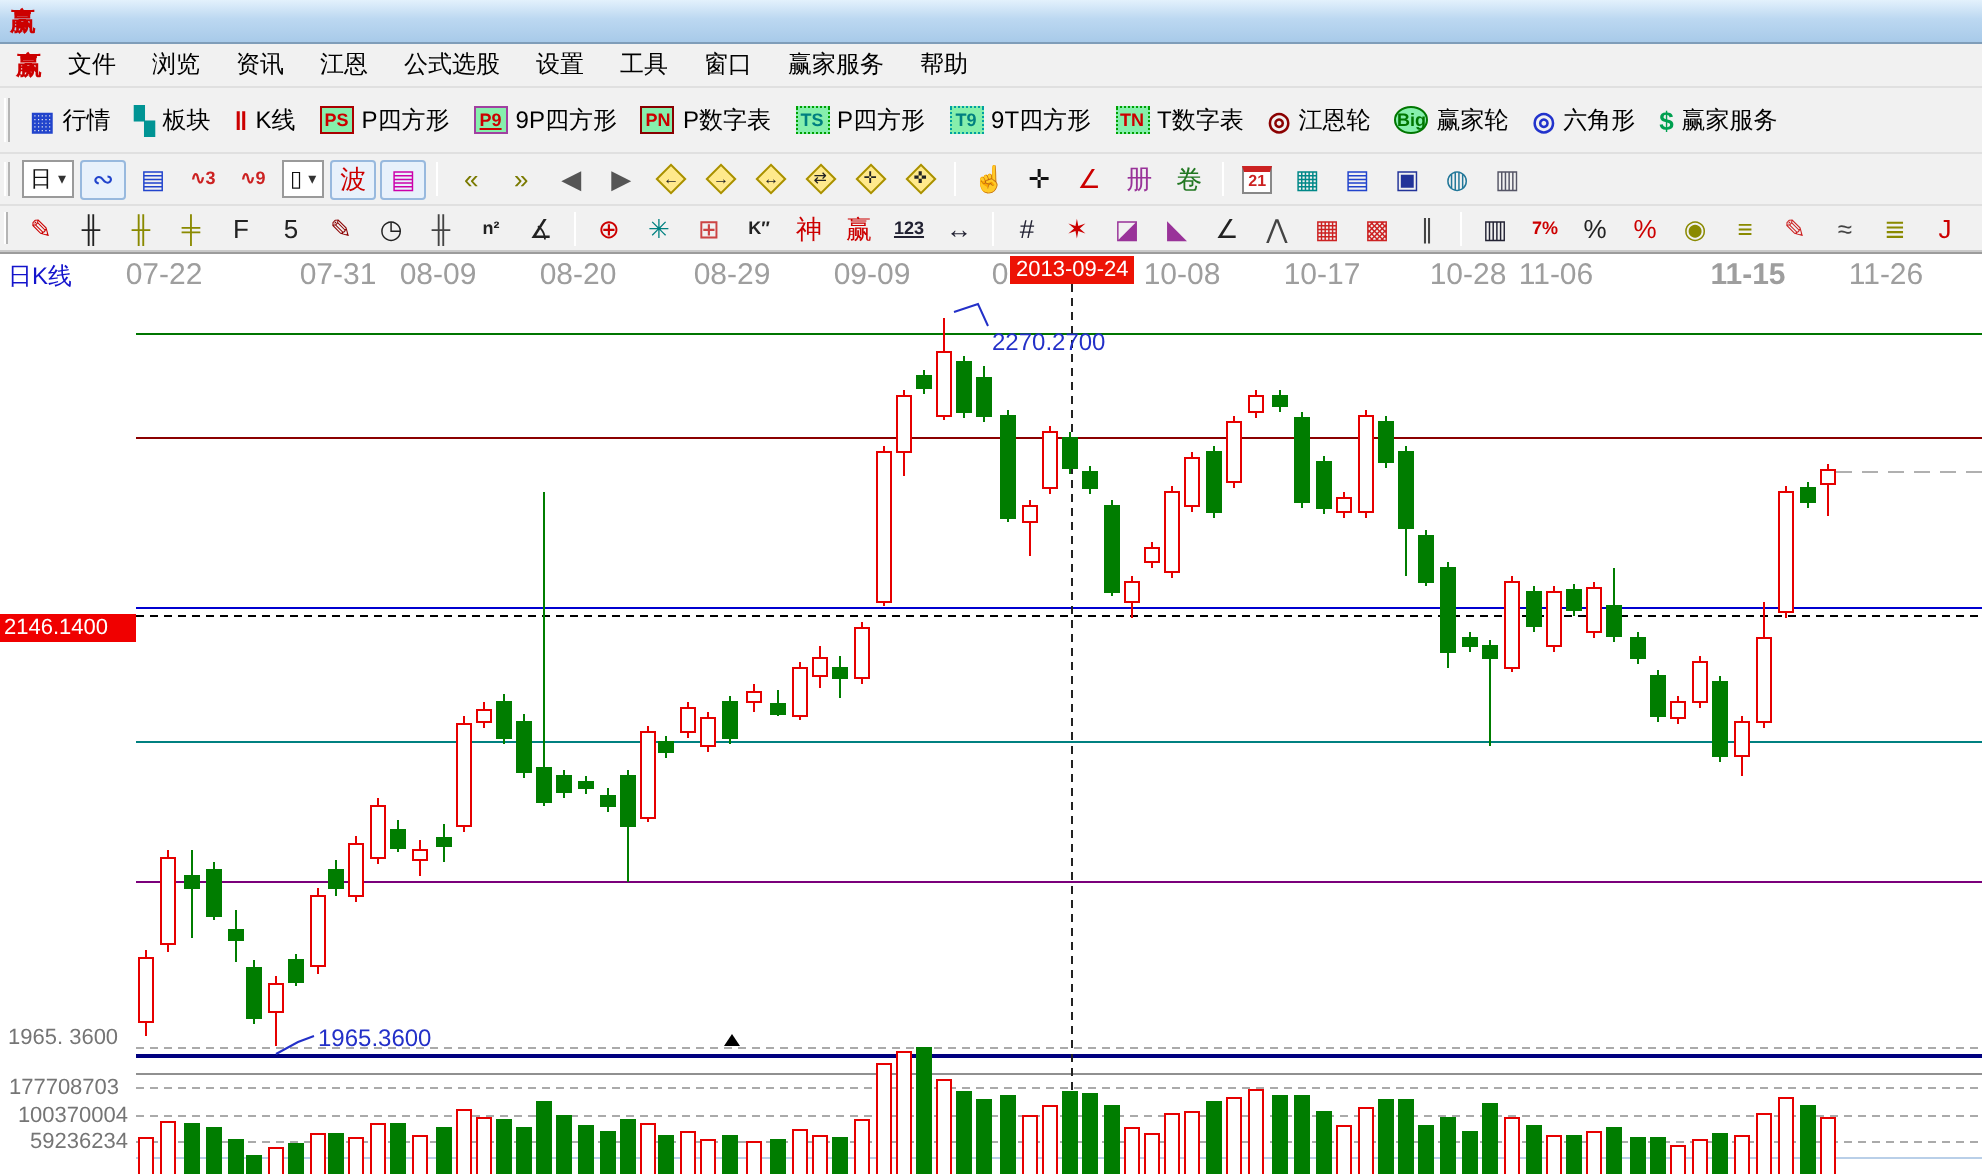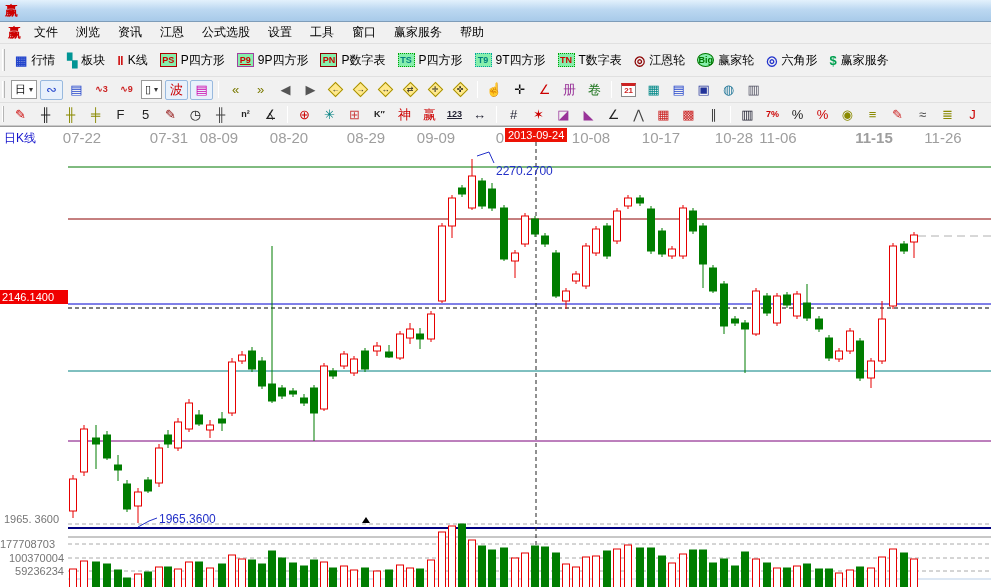--- a/index.html
+++ b/index.html
@@ -41,21 +41,21 @@
   .combo .caret { font-size:8px; color:#333; }
   .sep { width:1px; height:17px; background:#bdbdbd; border-right:1px solid #fff; margin:0 4px; }
   .diamond { width:11px; height:11px; background:#ffe98c; border:1px solid #a89000; transform:rotate(45deg); display:flex; align-items:center; justify-content:center; }
   .diamond span { transform:rotate(-45deg); font-size:8px; color:#222; line-height:1; }
   .cal-icon { width:15px; height:14px; border:1px solid #888; border-top:3px solid #cc2222; background:#fff; font-size:8px; font-weight:bold; color:#cc2222; display:flex; align-items:center; justify-content:center; line-height:1; }
   .chart { position:relative; width:991px; height:461px; background:#fff; border-top:1px solid #9c9c9c; }
   #chart-svg { position:absolute; left:0; top:0; }
   .kline-label { position:absolute; left:4px; top:3px; color:#1414cc; font-size:12px; }
   .date-label { position:absolute; top:2px; transform:translateX(-50%); color:#9e9e9e; font-size:15px; white-space:nowrap; }
   .current-date { position:absolute; top:1px; height:14px; background:#ed1205; color:#fff; font-size:11px; line-height:14px; padding:0 3px; }
-  .price-tag { position:absolute; left:0; top:163px; width:68px; height:14px; background:#f00000; color:#fff; font-size:11px; line-height:14px; padding-left:2px; }
+  .price-tag { position:absolute; left:0; top:180px; width:68px; height:14px; background:#f00000; color:#fff; font-size:11px; line-height:14px; padding-left:2px; }
   .axis-label { position:absolute; color:#757575; font-size:11px; white-space:nowrap; }
   .annotation { position:absolute; color:#2330c8; font-size:12px; white-space:nowrap; }
 </style>
 </head>
 <body>
 
 <div class="titlebar">
   <span class="app-icon">赢</span>
 </div>
 
@@ -518,16 +518,16 @@
     <span class="date-label" style="left: 289px;">08-20</span>
     <span class="date-label" style="left: 366px;">08-29</span>
     <span class="date-label" style="left: 436px;">09-09</span>
     <span class="date-label" style="left: 500px;">0</span>
     <span class="date-label" style="left: 591px;">10-08</span>
     <span class="date-label" style="left: 661px;">10-17</span>
     <span class="date-label" style="left: 734px;">10-28</span>
     <span class="date-label" style="left: 778px;">11-06</span>
     <span class="date-label" style="left: 874px; font-weight: bold;">11-15</span>
     <span class="date-label" style="left: 943px;">11-26</span>
-    <span class="axis-label" style="top: 411px; left: 0px; width: 64px; text-align: left;">177708703</span>
+    <span class="axis-label" style="top: 411px; left: 0px; width: 64px; text-align: center;">177708703</span>
     <span class="axis-label" style="top: 425px; left: 0px; width: 64px; text-align: right;">100370004</span>
     <span class="axis-label" style="top: 438px; left: 0px; width: 64px; text-align: right;">59236234</span>
   </div>
 
 </body></html>

